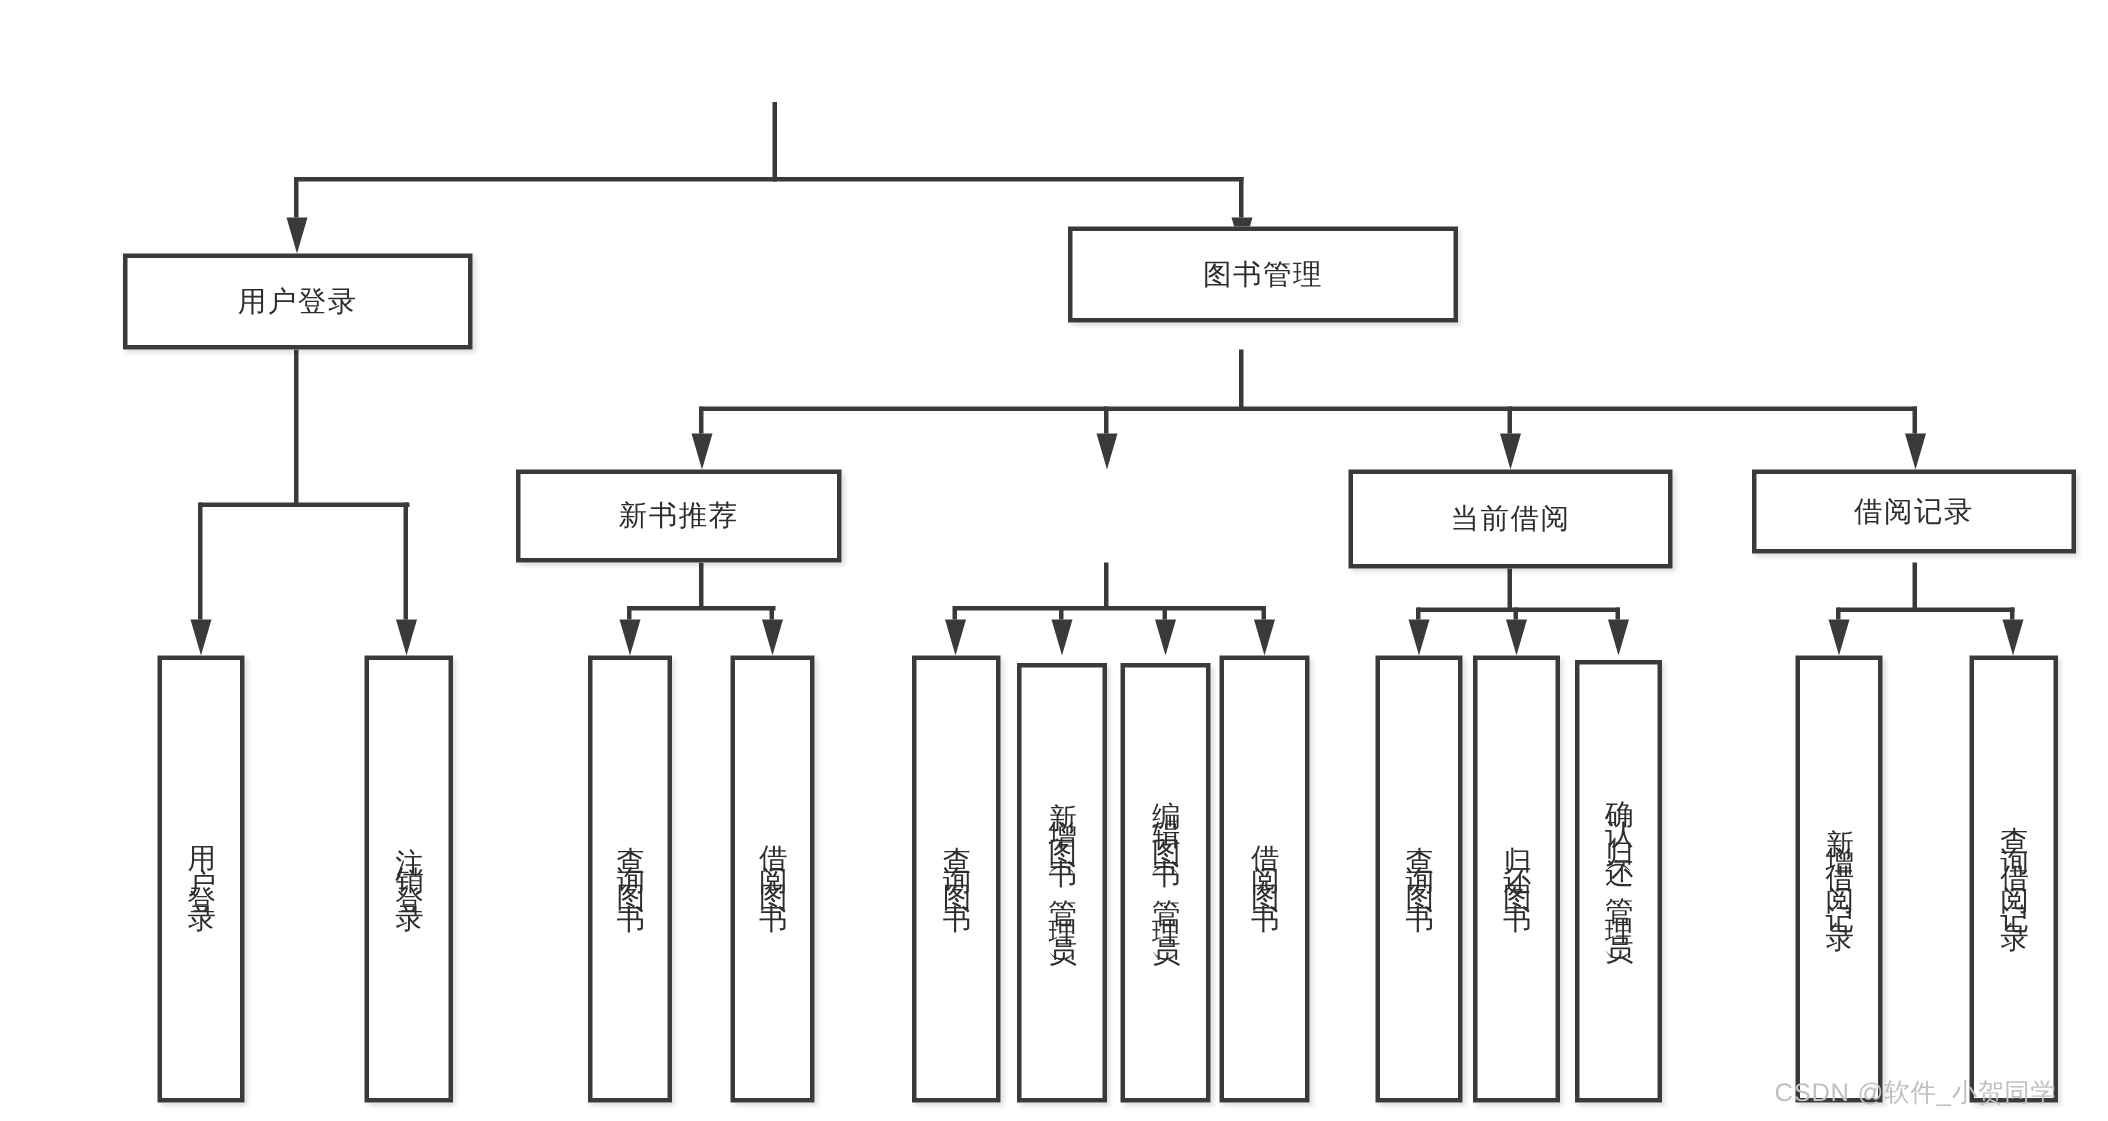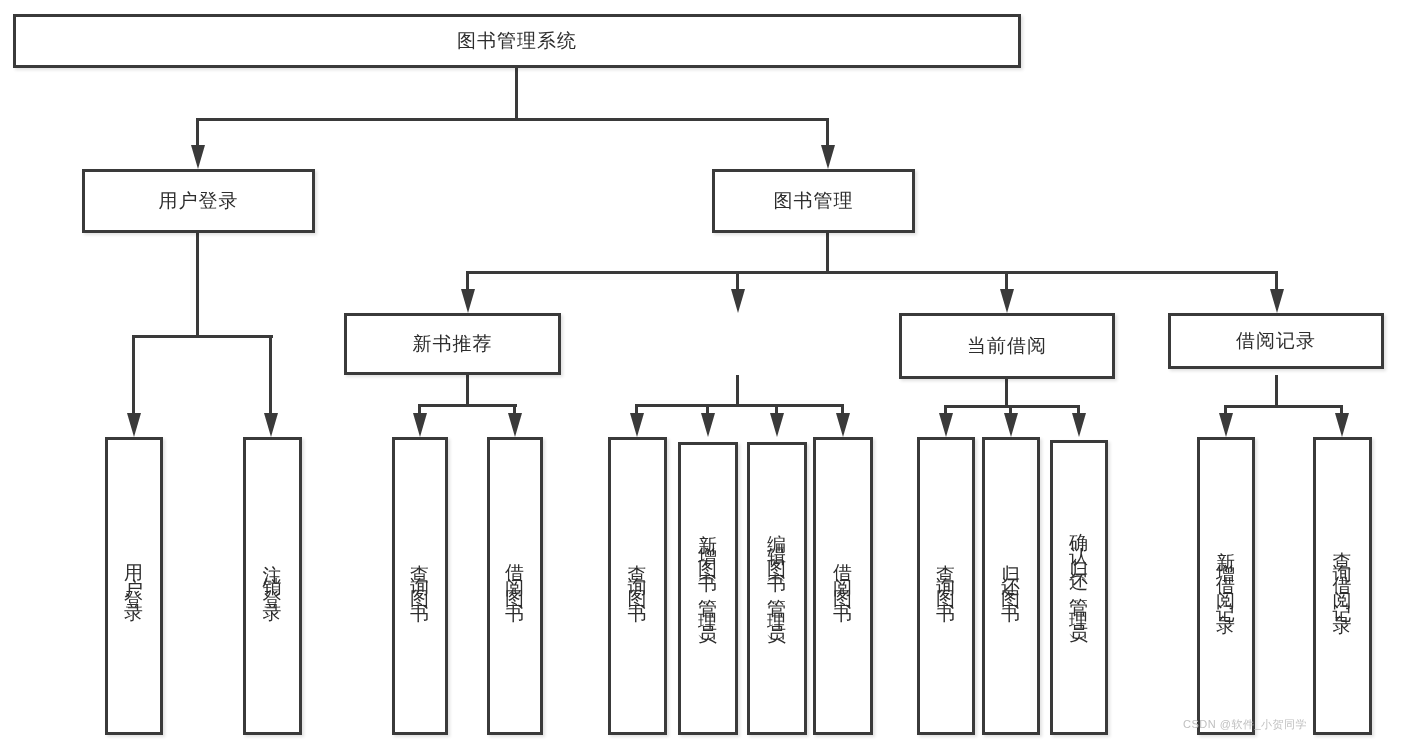--- a/index.html
+++ b/index.html
@@ -28,21 +28,21 @@
   .hline{height:3px;}
   .vline{width:3px;}
   .arrow{position:absolute;width:3px;background:var(--line);}
   .arrow::after{
     content:"";position:absolute;top:100%;left:50%;margin-left:-7px;
     width:0;height:0;border:solid transparent;
     border-width:24px 7px 0 7px;border-top-color:var(--line);
   }
   .watermark{
     position:absolute;color:var(--watermark);
-    font-size:11px;letter-spacing:0.5px;white-space:nowrap;
+    font-size:17px;letter-spacing:0.5px;white-space:nowrap;
   }
 </style>
 </head>
 <body>
 
 <div class="stage">
 
   <div class="vline" style="left:515px;top:68px;height:53px"></div>
   <div class="hline" style="left:197px;top:118px;width:632px"></div>
   <div class="arrow" style="left:196px;top:118px;height:27px"></div>
@@ -76,28 +76,25 @@
   <div class="hline" style="left:945px;top:405px;width:135px"></div>
   <div class="arrow" style="left:944px;top:405px;height:8px"></div>
   <div class="arrow" style="left:1009px;top:405px;height:8px"></div>
   <div class="arrow" style="left:1077px;top:405px;height:8px"></div>
 
   <div class="vline" style="left:1275px;top:375px;height:31px"></div>
   <div class="hline" style="left:1225px;top:405px;width:118px"></div>
   <div class="arrow" style="left:1224px;top:405px;height:8px"></div>
   <div class="arrow" style="left:1340px;top:405px;height:8px"></div>
 
-  <div class="box" style="left:13px;top:14px;width:1008px;height:54px">
-    <span>图书管理系统</span>
-  </div>
 
   <div class="box" style="left:82px;top:169px;width:233px;height:64px">
     <span>用户登录</span>
   </div>
-  <div class="box" style="left:712px;top:169px;width:203px;height:64px">
+  <div class="box" style="left:712px;top:151px;width:260px;height:64px">
     <span>图书管理</span>
   </div>
 
   <div class="box" style="left:344px;top:313px;width:217px;height:62px">
     <span>新书推荐</span>
   </div>
   <div class="box" style="left:899px;top:313px;width:216px;height:66px">
     <span>当前借阅</span>
   </div>
   <div class="box" style="left:1168px;top:313px;width:216px;height:56px">

